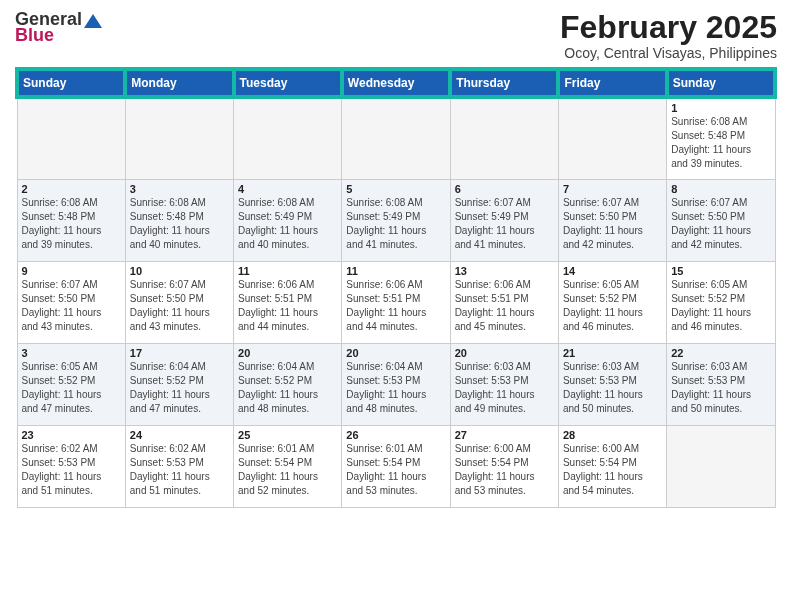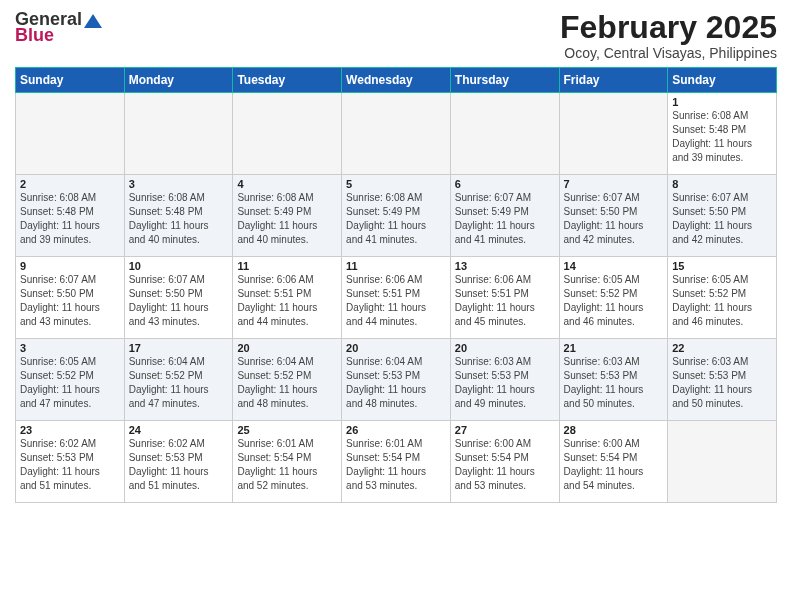--- a/index.html
+++ b/index.html
@@ -52,21 +52,21 @@
       border-collapse: collapse;
       table-layout: fixed;
     }
     .calendar th {
       background: #1a5fb4;
       color: #fff;
       font-size: 12px;
       font-weight: bold;
       padding: 5px 4px;
       text-align: left;
-      border: 1px solid #14b8a6;
+      border: 4px solid #14b8a6;
     }
     .calendar td {
       border: 1px solid #ccc;
       vertical-align: top;
       padding: 3px 4px;
       height: 82px;
       font-size: 9.5px;
       color: #333;
       background: #fff;
     }

